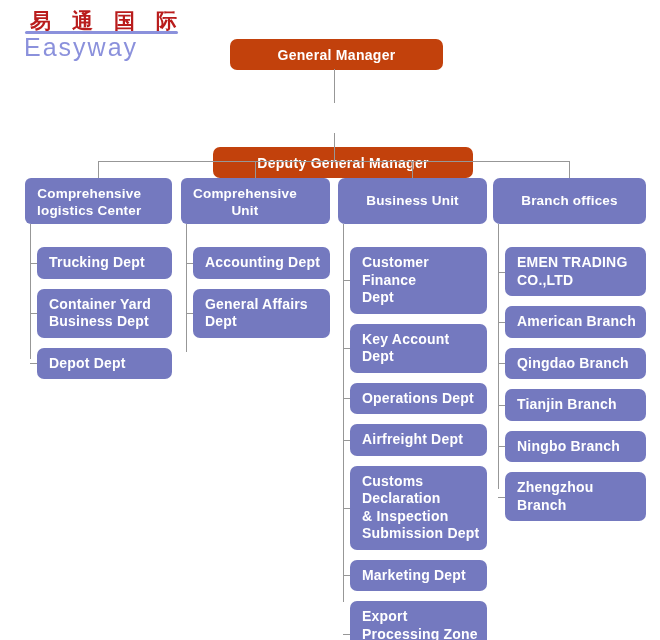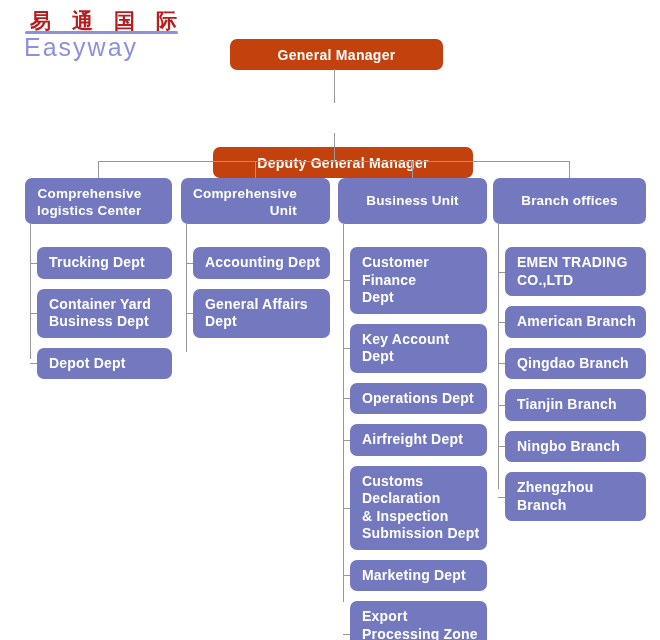--- a/index.html
+++ b/index.html
@@ -38,21 +38,21 @@
   .drop{top:161px;width:1px;height:17px;}
   #drop-1{left:98px;} #drop-2{left:255px;} #drop-3{left:412px;} #drop-4{left:569px;}
   
   .org-column{position:absolute;top:178px;}
   .header-box{
     min-height:46px;box-sizing:border-box;background:#7479BF;color:#fff;
     border-radius:7px;display:flex;align-items:center;
     font-weight:bold;font-size:13.5px;line-height:1.25;letter-spacing:.2px;
     white-space:pre-line;
   }
-  .align-left{justify-content:flex-start;padding:8px 6px 4px 12px;text-align:right;}
+  .align-left{justify-content:flex-start;padding:8px 6px 4px 12px;text-align:center;border-radius:6px;}
   .align-center{justify-content:center;padding:4px 13px;text-align:center;}
   .rail{position:absolute;left:5px;top:46px;width:1px;background:#979797;}
   .dept-list{
     margin:23px 0 0 12px;display:flex;flex-direction:column;gap:10px;
   }
   .dept-box{
     position:relative;background:#7479BF;color:#fff;border-radius:7px;
     padding:7px 6px 7px 12px;font-size:14px;font-weight:600;line-height:1.25;
     letter-spacing:.2px;white-space:pre-line;box-sizing:border-box;
   }

